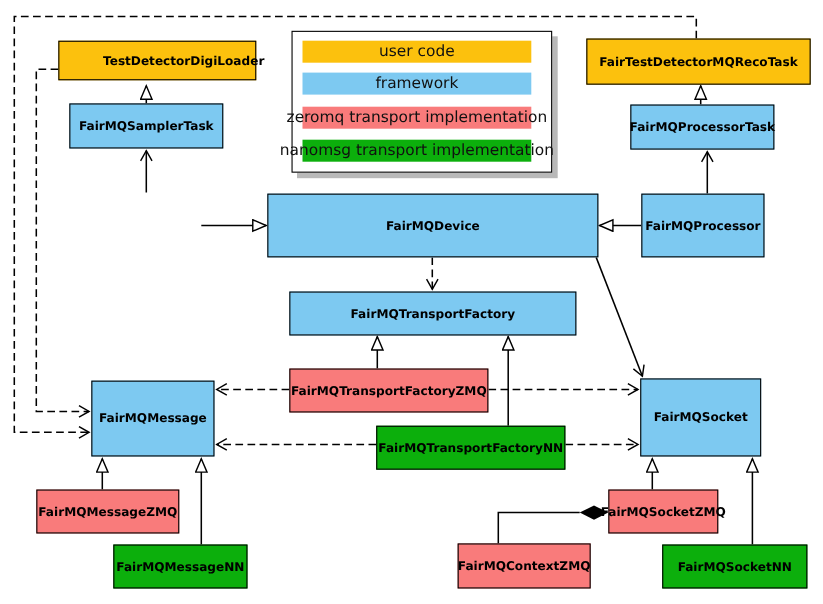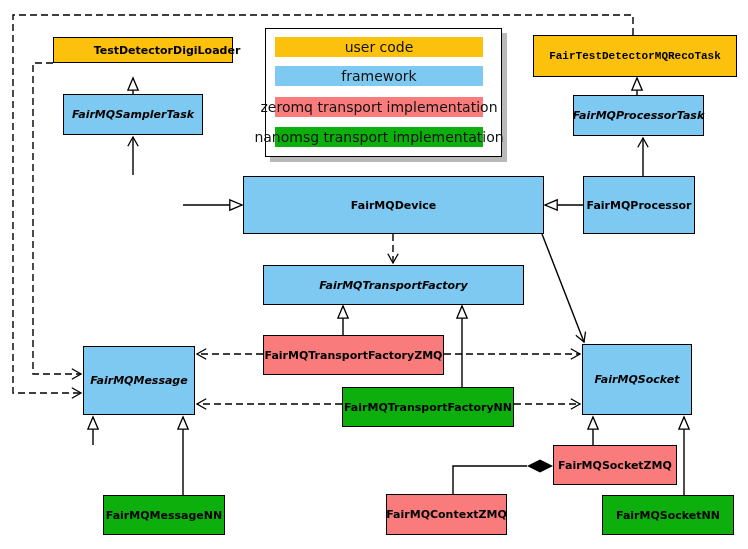--- a/index.html
+++ b/index.html
@@ -7,54 +7,54 @@
     position:relative;width:748px;height:549px;background:#ffffff;overflow:hidden;
     font-family:"DejaVu Sans","Liberation Sans",sans-serif;
   }
   #edges{position:absolute;left:0;top:0;z-index:1;}
   .node{
     position:absolute;z-index:2;box-sizing:border-box;
     border:1.6px solid #000;
     display:flex;align-items:center;justify-content:center;
     font-size:11px;font-weight:bold;color:#000;text-align:center;white-space:nowrap;
   }
-  .abstract{font-style:italic;}
+  .abstract{}
   .c-user{background:#FCC10D;}
   .c-framework{background:#7DC9F1;}
   .c-zmq{background:#F97B7B;}
   .c-nn{background:#0CAF0C;}
   .legend{
     position:absolute;left:265px;top:28px;width:237px;height:129px;z-index:2;
     background:#fff;border:1.6px solid #000;box-sizing:border-box;
     box-shadow:5px 5px 0 #b9b9b9;
   }
   .legend-bar{
     position:absolute;left:9px;width:208px;height:20px;
     display:flex;align-items:center;justify-content:center;
     font-size:14px;font-weight:normal;color:#111;white-space:nowrap;
   }
   .lb0{top:8px;}.lb1{top:37px;}.lb2{top:68px;}.lb3{top:98px;}
 
   
-  #n-digi-loader   {left:53px; top:37px; width:180px;height:26px;padding-left:48px;}
-  #n-reco-task     {left:533px;top:35px; width:204px;height:42px;font-family:Liberation Mono, monospace;}
+  #n-digi-loader   {left:53px; top:37px; width:180px;height:36px;padding-left:48px;}
+  #n-reco-task     {left:533px;top:35px; width:204px;height:42px;}
   #n-sampler-task  {left:63px; top:94px; width:140px;height:41px;}
   #n-processor-task{left:573px;top:95px; width:131px;height:41px;}
   #n-sampler       {left:73px; top:175px;width:110px;height:60px;}
   #n-device        {left:243px;top:176px;width:301px;height:58px;}
   #n-processor     {left:583px;top:176px;width:112px;height:58px;}
   #n-tf            {left:263px;top:265px;width:261px;height:40px;}
   #n-tf-zmq        {left:263px;top:335px;width:181px;height:40px;}
   #n-tf-nn         {left:342px;top:387px;width:172px;height:40px;}
   #n-message       {left:83px; top:346px;width:112px;height:69px;}
   #n-socket        {left:582px;top:344px;width:110px;height:71px;}
   #n-message-zmq   {left:33px; top:445px;width:130px;height:40px;}
   #n-message-nn    {left:103px;top:495px;width:122px;height:40px;}
-  #n-socket-zmq    {left:553px;top:445px;width:124px;height:40px;}
-  #n-context-zmq   {left:386px;top:494px;width:121px;height:41px;}
+  #n-socket-zmq    {left:553px;top:445px;width:100px;height:40px;}
+  #n-context-zmq   {left:416px;top:494px;width:121px;height:41px;}
   #n-socket-nn     {left:602px;top:495px;width:132px;height:40px;}
 </style>
 </head>
 <body>
 
 <div id="canvas">
 
   <svg id="edges" width="748" height="549" viewBox="0 0 748 549">
     <defs>
       <marker id="tri" markerWidth="16" markerHeight="14" refX="13" refY="6" orient="auto" markerUnits="userSpaceOnUse">
@@ -94,20 +94,21 @@
   <div id="n-reco-task" class="node c-user">FairTestDetectorMQRecoTask</div>
   <div id="n-sampler-task" class="node c-framework abstract">FairMQSamplerTask</div>
   <div id="n-processor-task" class="node c-framework abstract">FairMQProcessorTask</div>
   <div id="n-device" class="node c-framework">FairMQDevice</div>
   <div id="n-processor" class="node c-framework">FairMQProcessor</div>
   <div id="n-tf" class="node c-framework abstract">FairMQTransportFactory</div>
   <div id="n-tf-nn" class="node c-nn">FairMQTransportFactoryNN</div>
   <div id="n-tf-zmq" class="node c-zmq">FairMQTransportFactoryZMQ</div>
   <div id="n-message" class="node c-framework abstract">FairMQMessage</div>
   <div id="n-socket" class="node c-framework abstract">FairMQSocket</div>
+  <div id="n-message-zmq" class="node c-zmq">FairMQMessageZMQ</div>
   <div id="n-message-nn" class="node c-nn">FairMQMessageNN</div>
   <div id="n-socket-zmq" class="node c-zmq">FairMQSocketZMQ</div>
   <div id="n-context-zmq" class="node c-zmq">FairMQContextZMQ</div>
   <div id="n-socket-nn" class="node c-nn">FairMQSocketNN</div>
 
   <div class="legend">
     <div class="legend-bar lb0 c-user">user code</div>
     <div class="legend-bar lb1 c-framework">framework</div>
     <div class="legend-bar lb2 c-zmq">zeromq transport implementation</div>
     <div class="legend-bar lb3 c-nn">nanomsg transport implementation</div>

